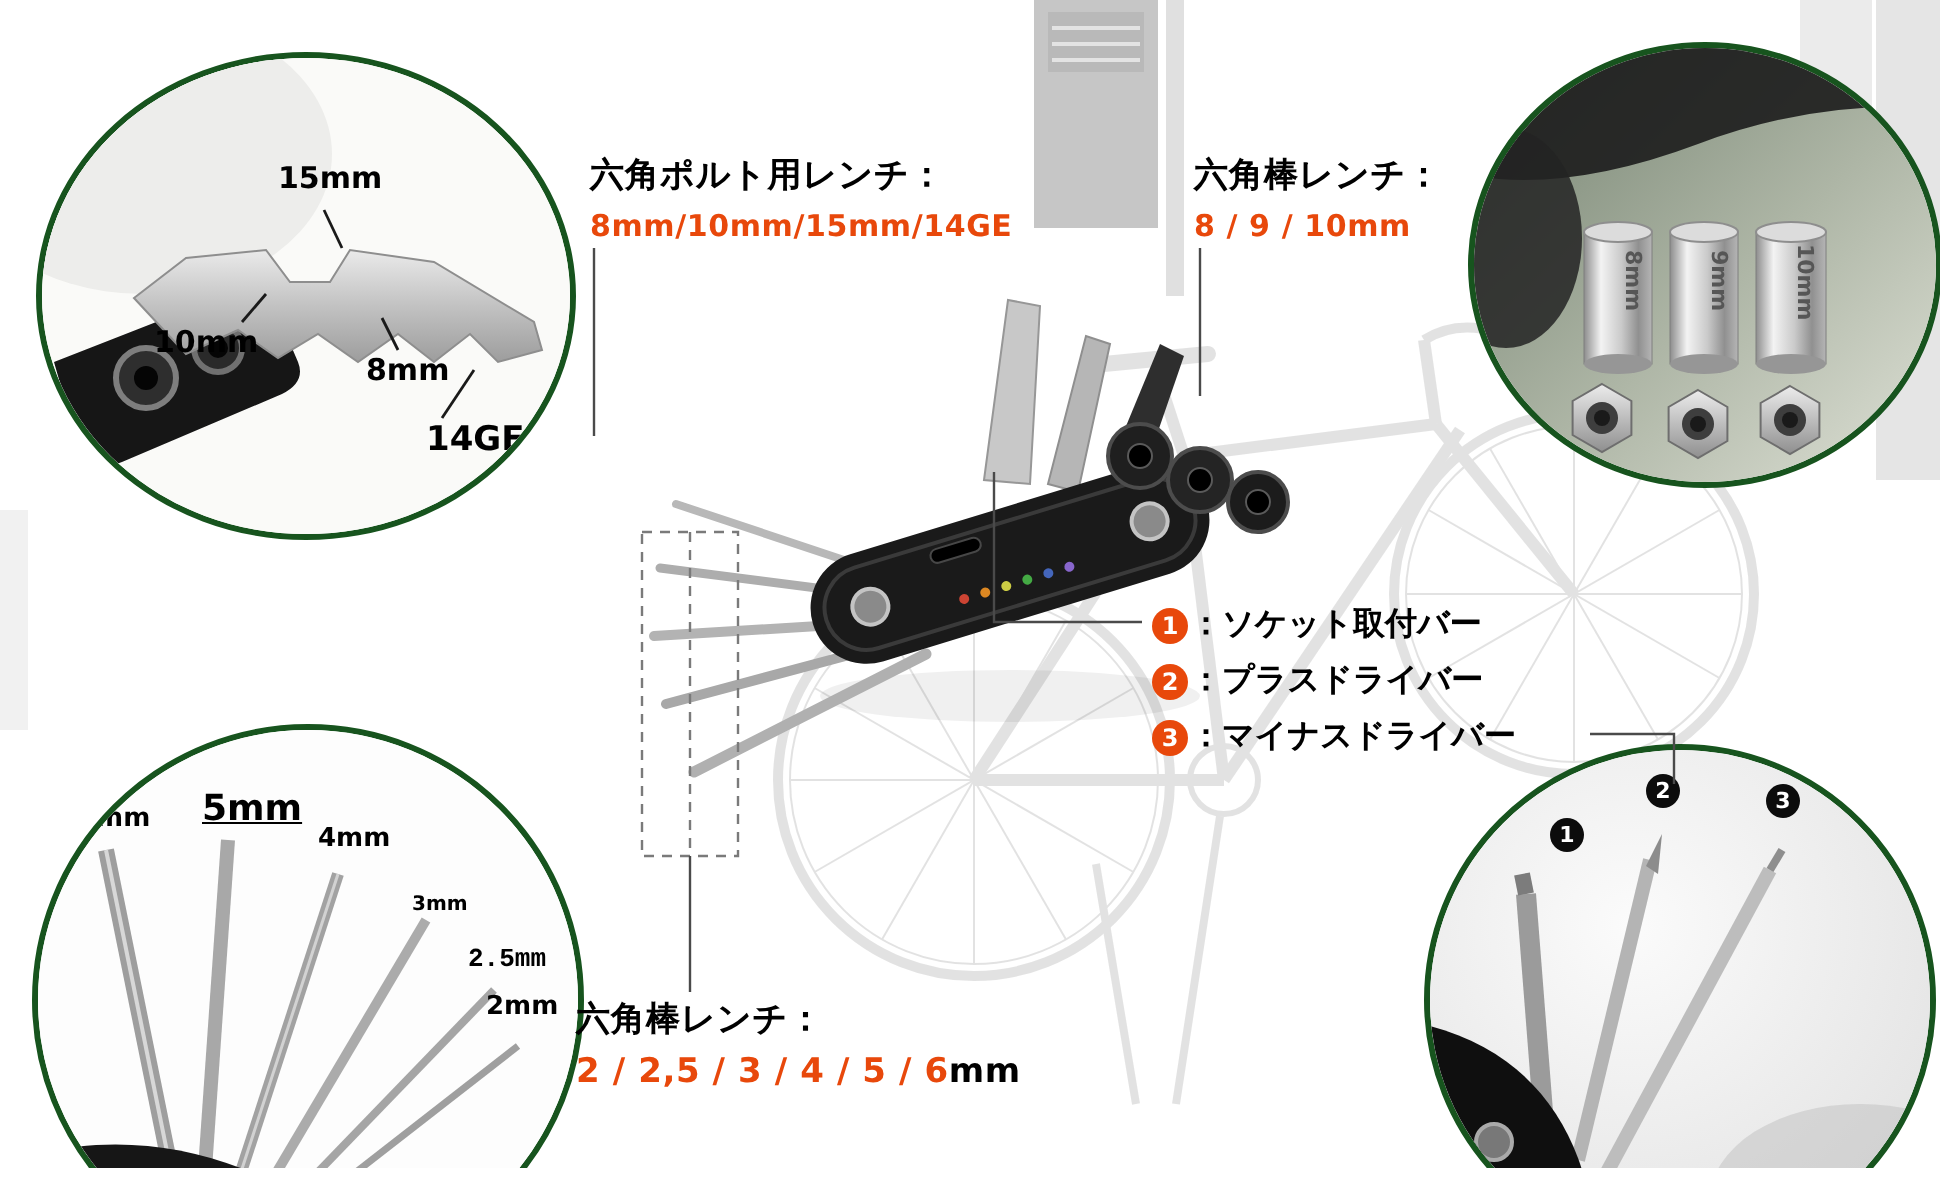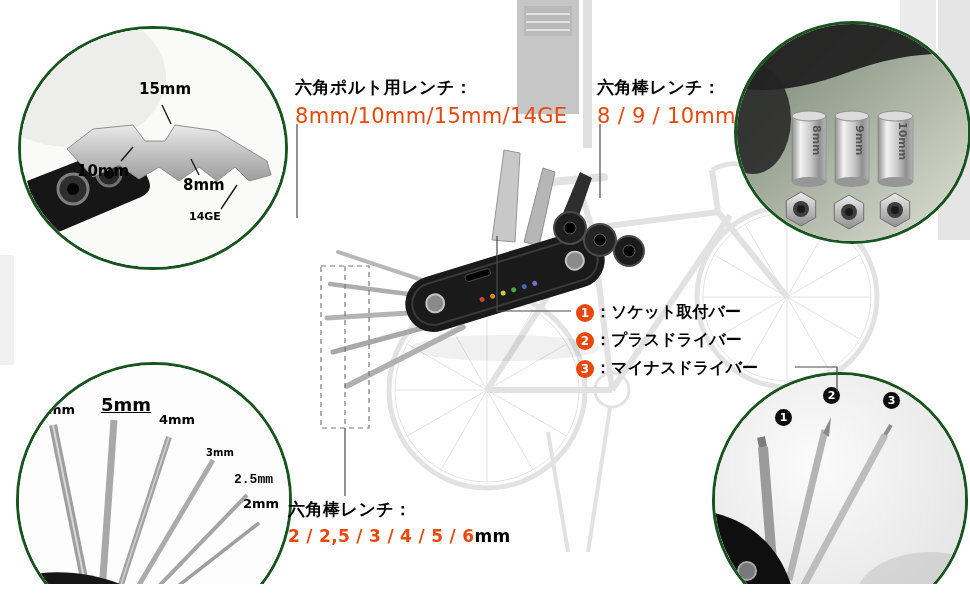--- a/index.html
+++ b/index.html
@@ -3,21 +3,21 @@
 <meta charset="utf-8">
 <style>
   html,body{margin:0;padding:0;background:#ffffff;}
   .canvas{position:relative;width:970px;height:584px;overflow:hidden;background:#ffffff;
           font-family:"DejaVu Sans","Liberation Sans",sans-serif;}
   .abs{position:absolute;}
   .photo-circle{position:absolute;border-radius:50%;border:3px solid #17541e;overflow:hidden;background:#fff;}
   .photo-circle svg{position:absolute;left:0;top:0;}
   .inset-label{position:absolute;font-weight:700;color:#000;white-space:nowrap;line-height:1.1;}
   .callout-title{font-size:17px;font-weight:700;color:#000;white-space:nowrap;letter-spacing:.5px;}
-  .callout-value{font-size:21px;font-weight:400;color:#e8480b;white-space:nowrap;margin-top:5px;letter-spacing:.3px;}
+  .callout-value{font-size:15px;font-weight:700;color:#e8480b;white-space:nowrap;margin-top:5px;letter-spacing:.3px;}
   .callout-value-row{display:flex;align-items:baseline;margin-top:5px;font-size:17px;font-weight:700;
                      color:#e8480b;white-space:nowrap;letter-spacing:.3px;}
   .callout-unit{color:#000;}
   .num-row{position:absolute;display:flex;align-items:center;font-size:16px;font-weight:700;color:#000;white-space:nowrap;}
   .num-badge{display:inline-flex;width:18px;height:18px;border-radius:50%;background:#e8480b;color:#fff;
              font-size:12px;font-weight:700;align-items:center;justify-content:center;flex:0 0 18px;margin-right:1px;}
   .badge-black{position:absolute;width:17px;height:17px;border-radius:50%;background:#0c0c0c;color:#fff;
                font-size:11px;font-weight:700;display:flex;align-items:center;justify-content:center;}
 </style>
 </head>
@@ -134,21 +134,21 @@
       <g stroke="#1a1a1a" stroke-width="1.4">
         <line x1="141" y1="76" x2="150" y2="95"></line>
         <line x1="100" y1="132" x2="112" y2="118"></line>
         <line x1="178" y1="146" x2="170" y2="130"></line>
         <line x1="200" y1="180" x2="216" y2="156"></line>
       </g>
     </svg>
     <div class="inset-label" style="left:118px;top:52px;font-size:15px;">15mm</div>
     <div class="inset-label" style="left:56px;top:134px;font-size:15px;">10mm</div>
     <div class="inset-label" style="left:162px;top:148px;font-size:15px;">8mm</div>
-    <div class="inset-label" style="left:168px;top:182px;font-size:11px;">14GE</div>
+    <div class="inset-label" style="left:192px;top:182px;font-size:17px;">14GE</div>
   </div>
 
   <div class="photo-circle" style="left:734px;top:21px;width:231px;height:217px;">
     <svg width="231" height="217" viewBox="0 0 231 217">
       <defs>
         <linearGradient id="sockBg" x1="0" y1="0" x2="1" y2="1">
           <stop offset="0" stop-color="#73816f"></stop>
             <stop offset=".55" stop-color="#aeb6a6"></stop>
             <stop offset="1" stop-color="#dee1d6"></stop>
         </linearGradient>

